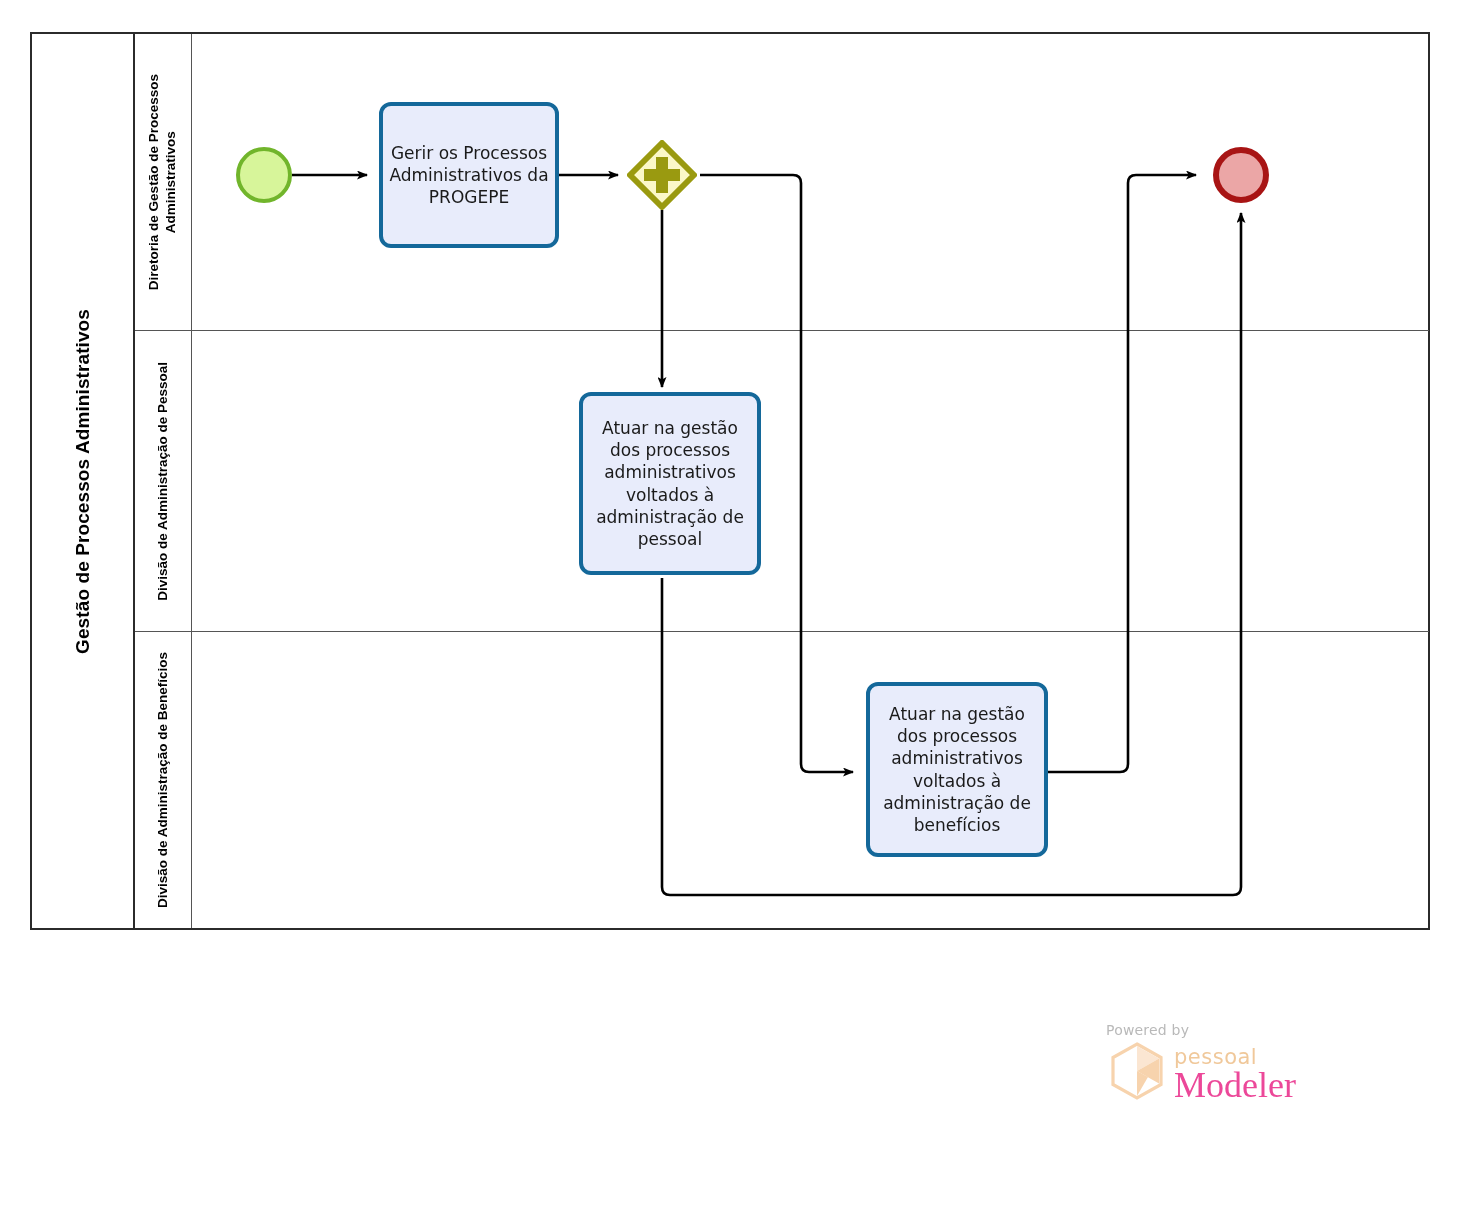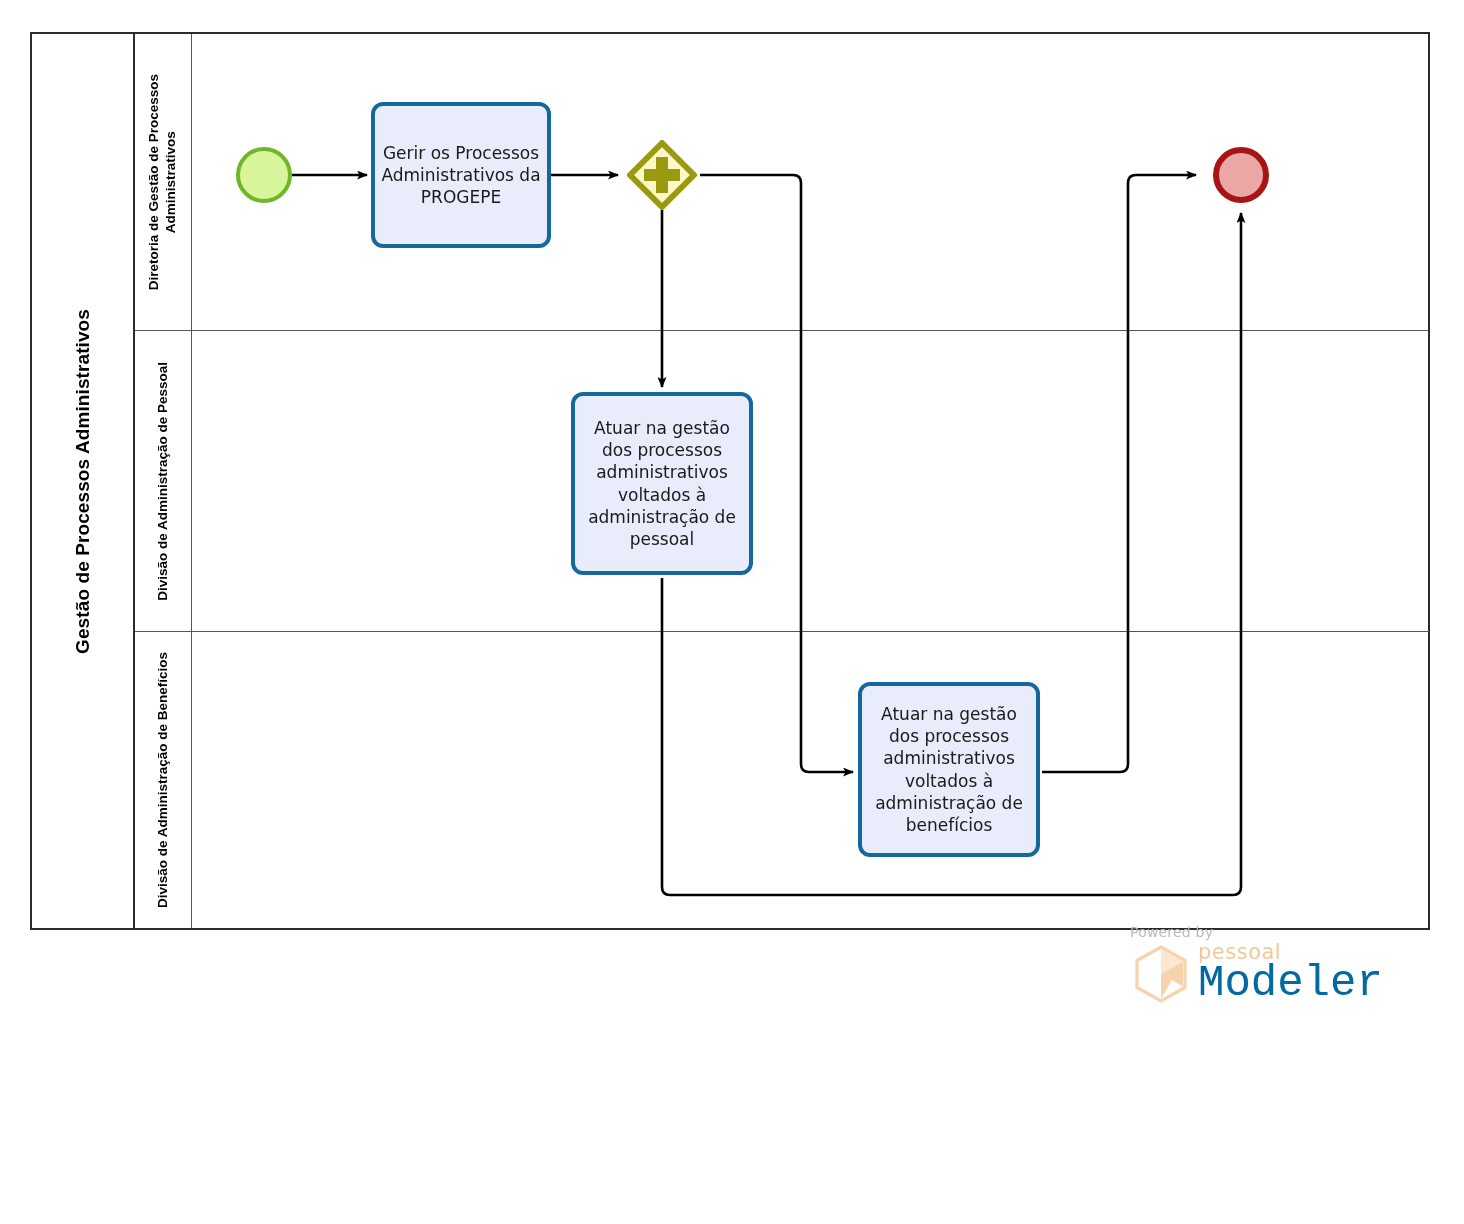--- a/index.html
+++ b/index.html
@@ -111,64 +111,64 @@
 
   .task {
     background: #e8ecfb;
     border: 4px solid #14689a;
     border-radius: 12px;
     display: flex;
     align-items: center;
     justify-content: center;
     text-align: center;
     padding: 4px 6px;
+    margin-left: 8px;
   }
   .task-label {
     font-size: 17px;
     color: #1a1a1a;
     line-height: 1.30;
     font-family: "DejaVu Sans", sans-serif;
   }
 
   .gateway {
     width: 70px; height: 70px;
   }
 
   
   .brand {
     position: absolute;
     left: 1106px;
-    top: 924px;
+    top: 1022px;
     width: 270px;
     height: 100px;
-    margin-left: 24px;
   }
   .brand-powered {
     font-size: 14px;
     color: #b9b9b9;
     letter-spacing: 0.2px;
     font-family: "DejaVu Sans", sans-serif;
   }
   .brand-row {
     display: flex;
     align-items: flex-end;
     margin-top: 2px;
   }
   .brand-wordmark { margin-left: 6px; line-height: 1; }
   .brand-bizagi {
     font-size: 21px;
     color: #f0c89a;
     letter-spacing: 0.5px;
     font-family: "DejaVu Sans", sans-serif;
   }
   .brand-modeler {
-    font-size: 44px;
-    color: #0369a1;
+    font-size: 36px;
+    color: #ec4899;
     line-height: 0.95;
-    font-family: Liberation Mono, monospace;
+    font-family: Liberation Serif, serif;
   }
 </style>
 </head>
 <body>
 
 <div id="canvas">
 
   <div class="pool">
 
     <div class="pool-header">

